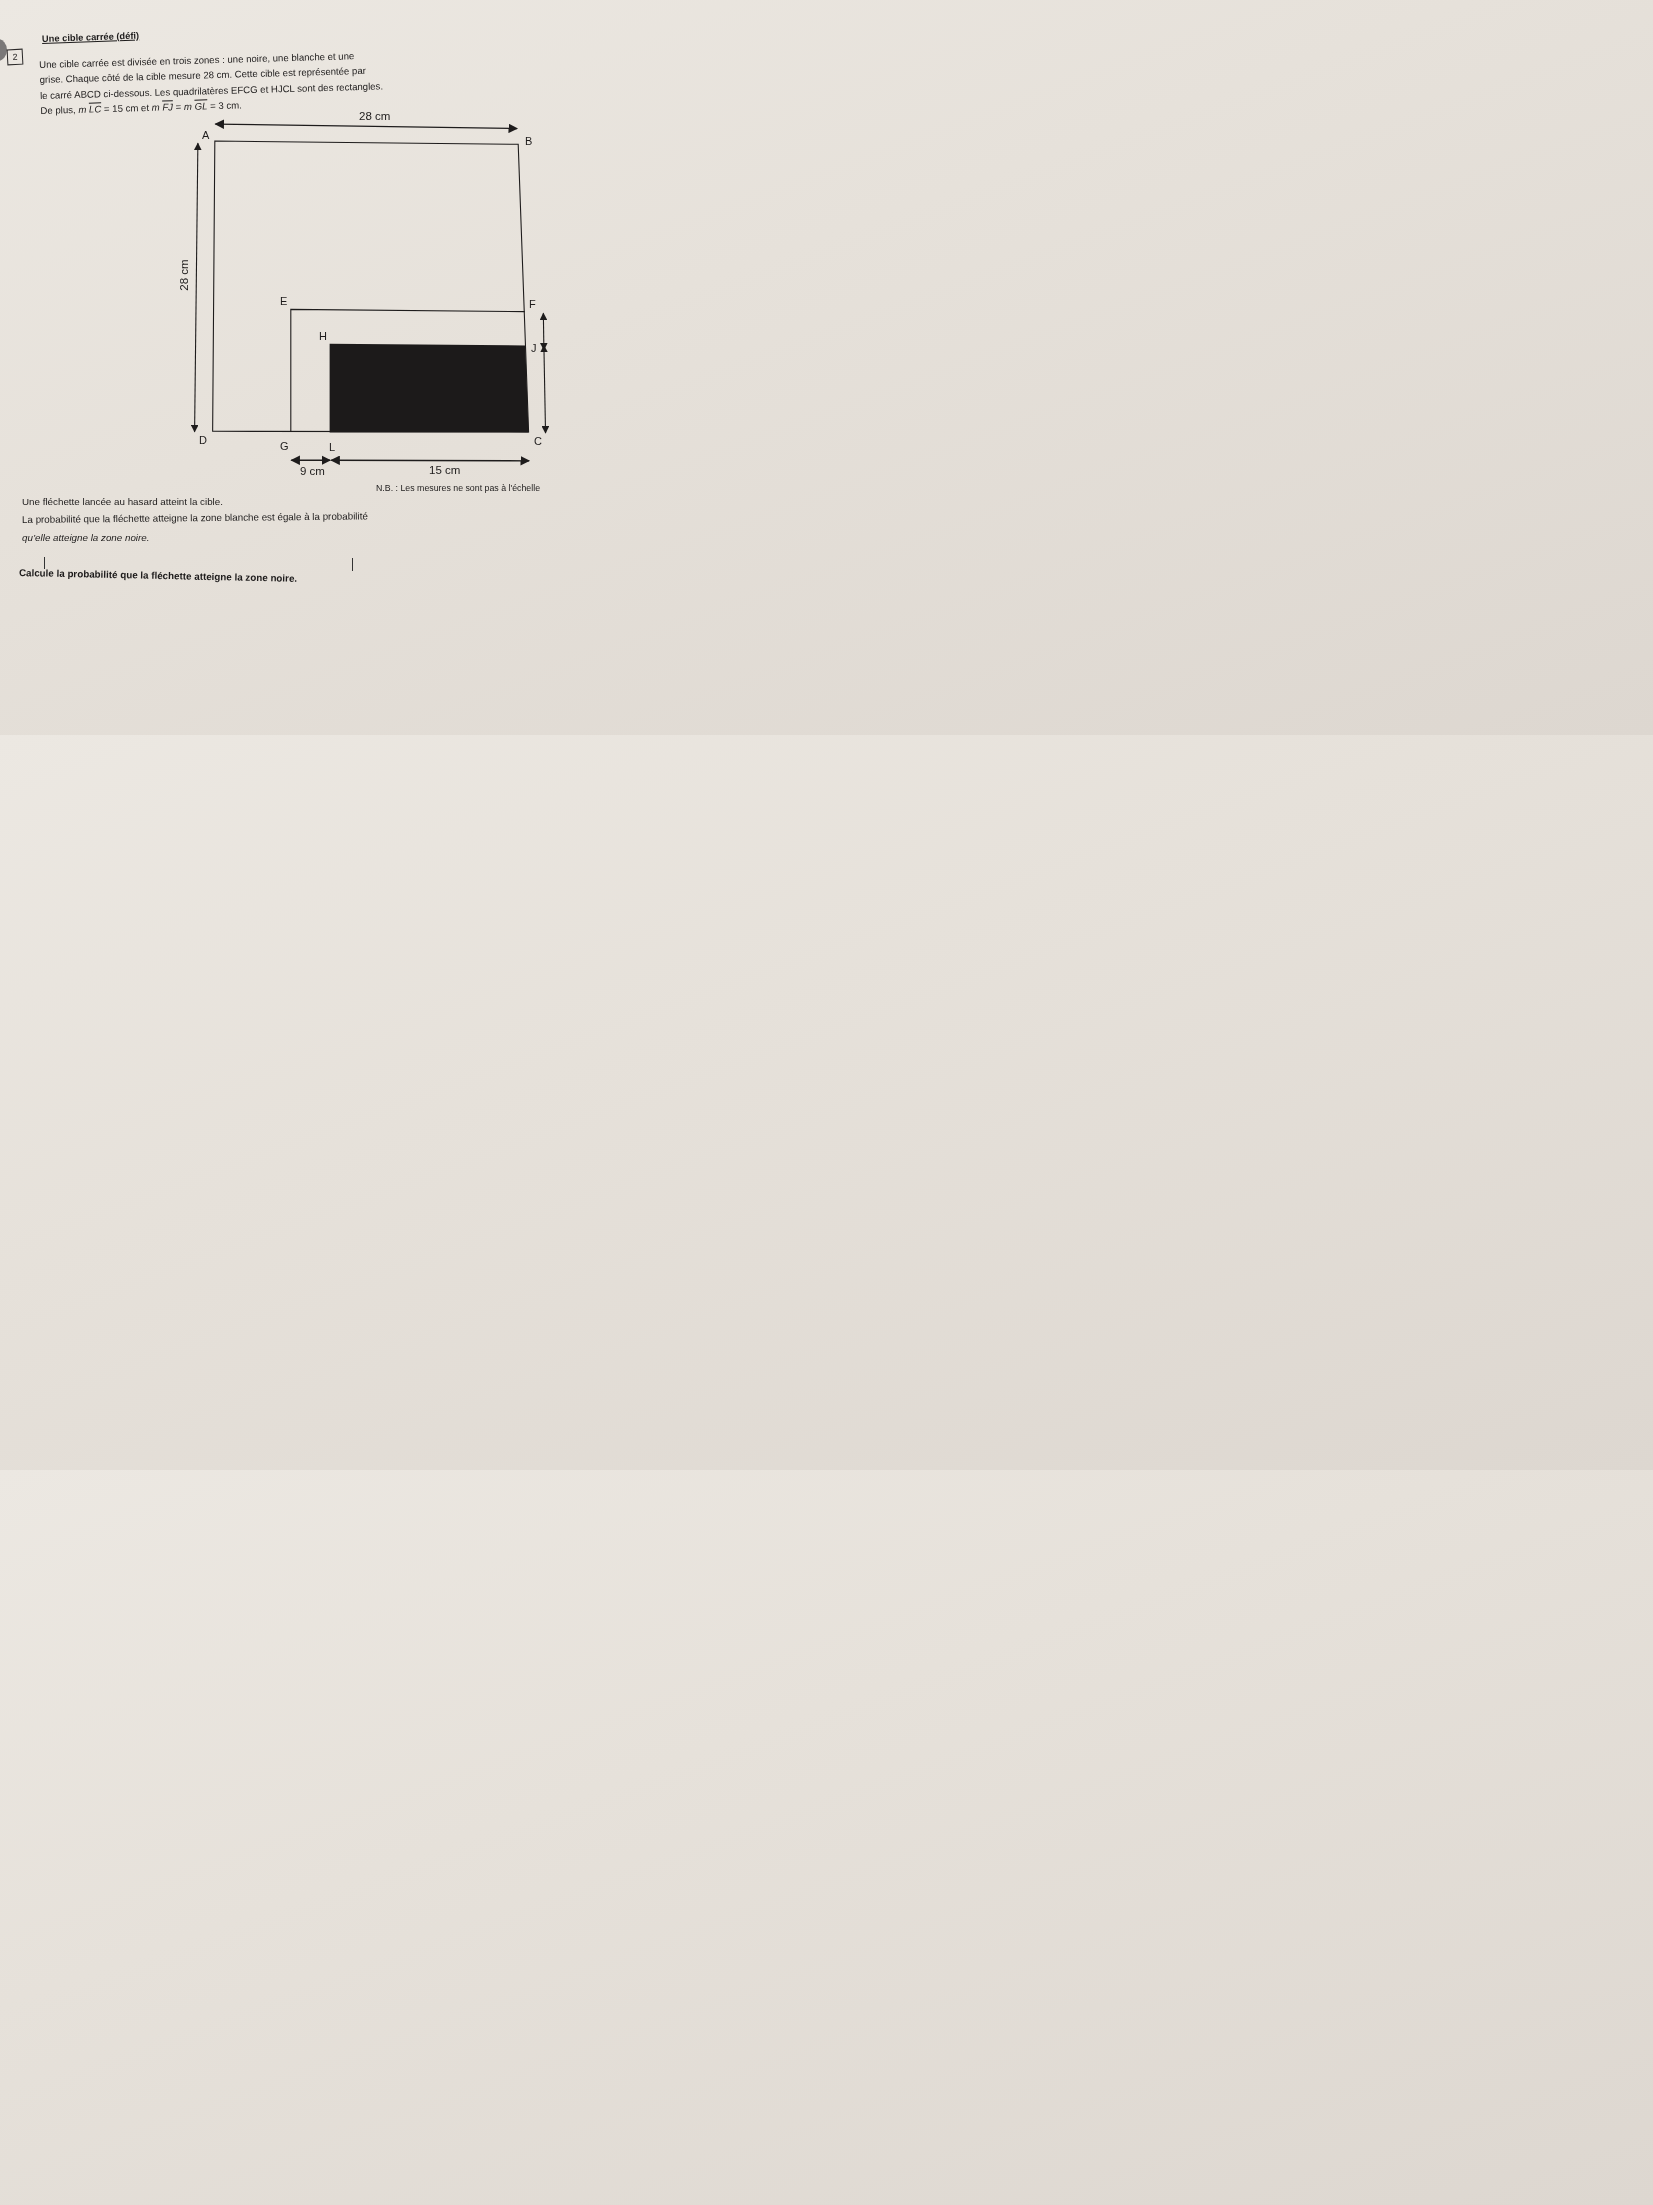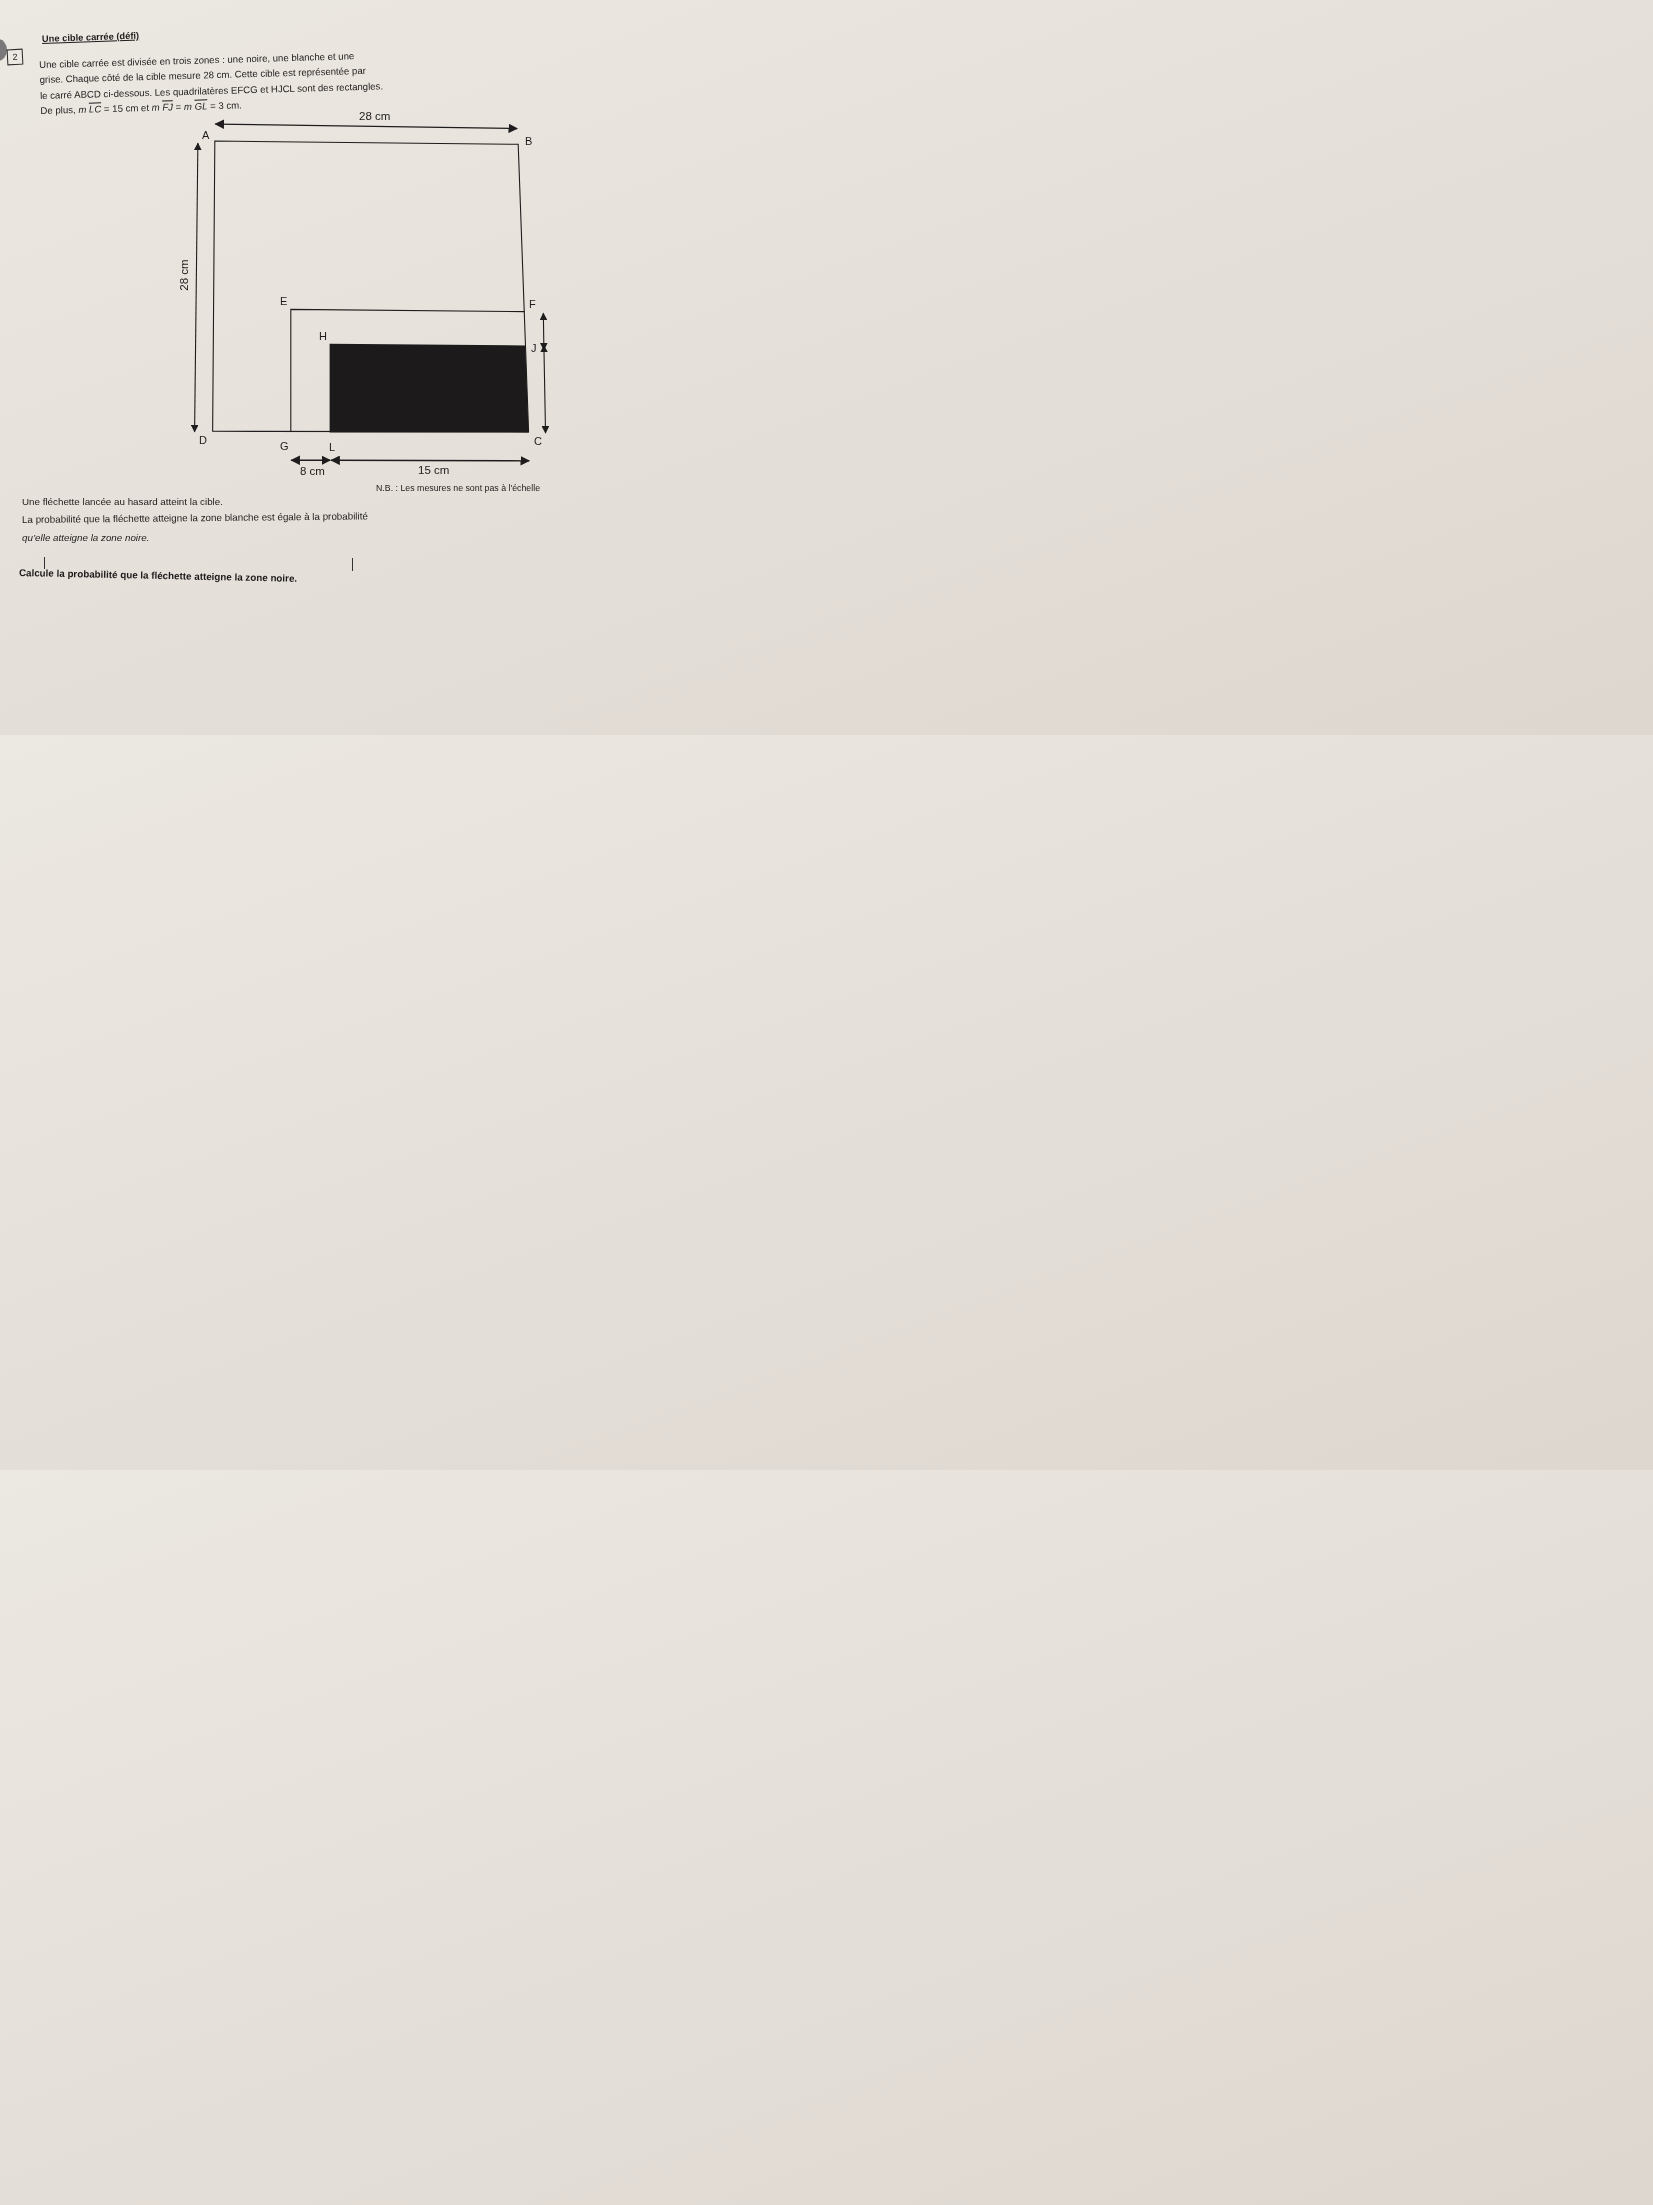--- a/index.html
+++ b/index.html
@@ -92,22 +92,22 @@
   <span class="lbl" style="left:199px;top:434px">D</span>
   <span class="lbl" style="left:280px;top:295px">E</span>
   <span class="lbl" style="left:529px;top:298px">F</span>
   <span class="lbl" style="left:280px;top:440px">G</span>
   <span class="lbl" style="left:319px;top:330px">H</span>
   <span class="lbl" style="left:531px;top:342px">J</span>
   <span class="lbl" style="left:329px;top:441px">L</span>
 
   <span class="dim" style="left:359px;top:110px">28 cm</span>
   <span class="dim" style="left:168px;top:269px;transform:rotate(-90deg);transform-origin:center">28 cm</span>
-  <span class="dim" style="left:300px;top:465px">8 cm</span>
-  <span class="dim" style="left:418px;top:464px">15 cm</span>
+  <span class="dim" style="left:300px;top:465px">9 cm</span>
+  <span class="dim" style="left:429px;top:464px">15 cm</span>
 
   <div class="nb">N.B. : Les mesures ne sont pas à l'échelle</div>
 
   <div class="q q1">Une fléchette lancée au hasard atteint la cible.</div>
   <div class="q q2">La probabilité que la fléchette atteigne la zone blanche est égale à la probabilité</div>
   <div class="q q3">qu’elle atteigne la zone noire.</div>
 
   <div class="tick" style="left:44px;top:557px;height:12px"></div>
   <div class="tick" style="left:352px;top:558px;height:13px"></div>
 

